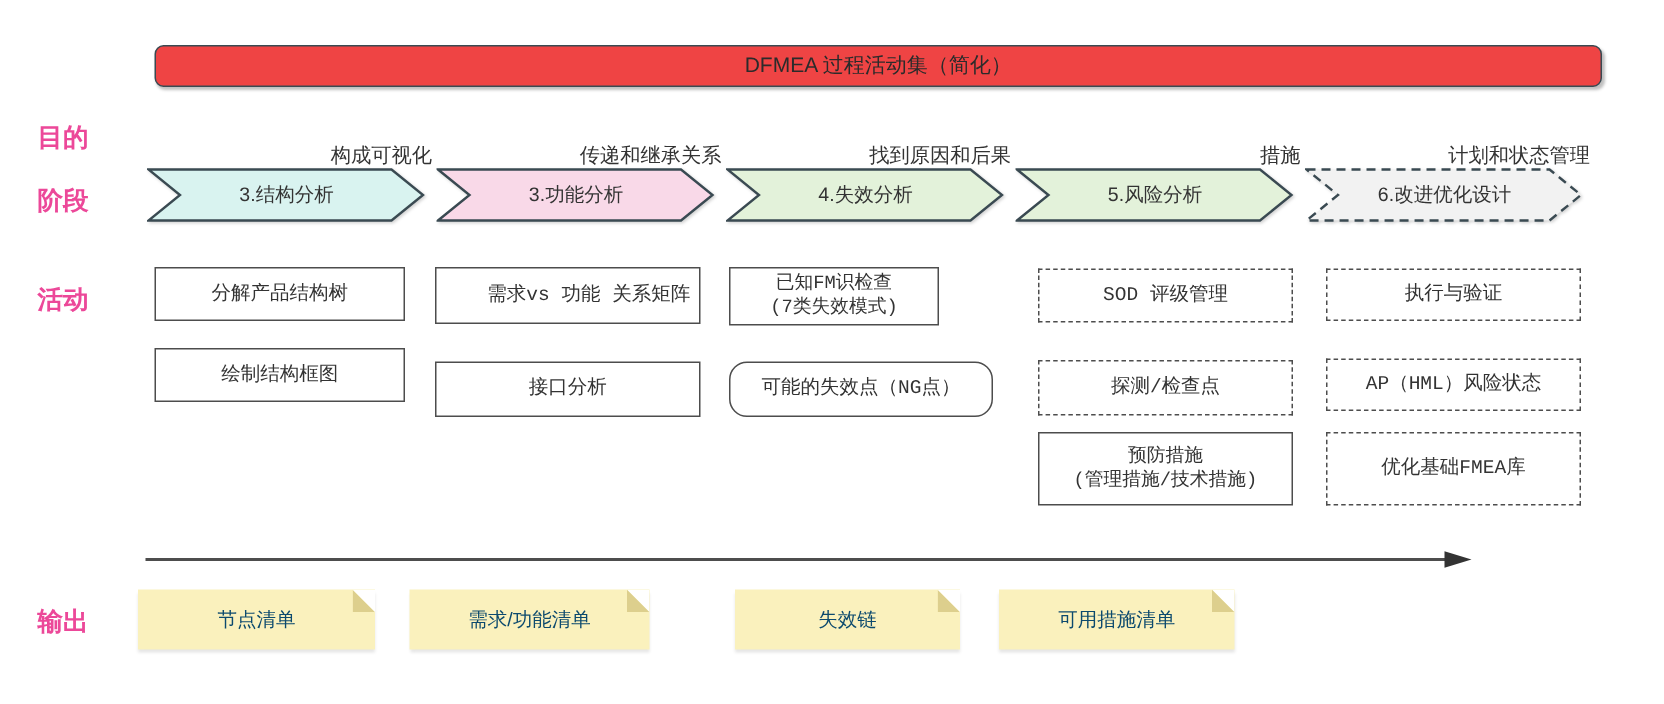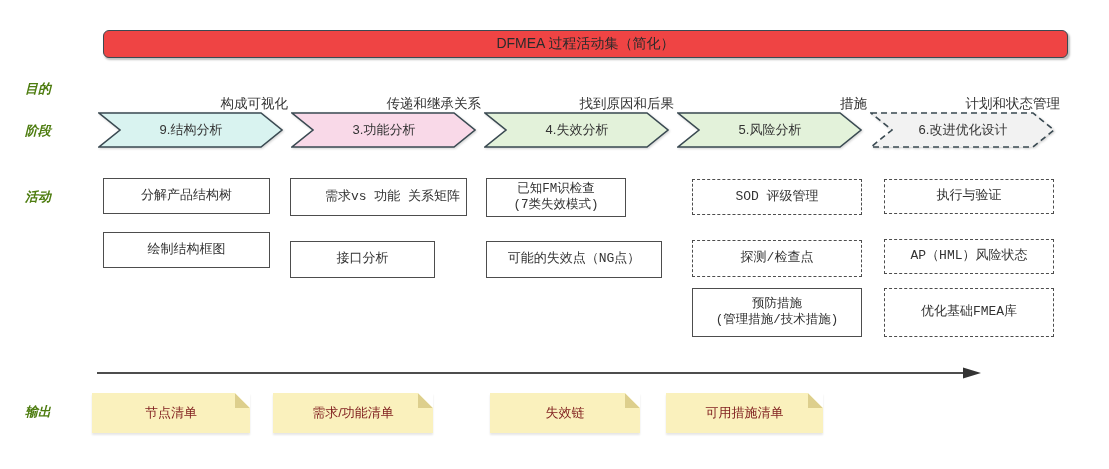--- a/index.html
+++ b/index.html
@@ -9,21 +9,21 @@
   }
   
   .banner{
     position:absolute;left:103px;top:30px;width:963px;height:26px;
     background:#ef4444;border:1.6px solid #3a4a52;border-radius:6px;
     display:flex;align-items:center;justify-content:center;
     font-size:14px;color:#2b2b2b;
     box-shadow:1.5px 2px 2px rgba(0,0,0,0.25);
   }
   
-  .rowlabel{position:absolute;left:25px;font-weight:bold;font-size:13px;color:#4d7c0f;font-style:italic;}
+  .rowlabel{position:absolute;left:25px;font-weight:bold;font-size:17px;color:#ec4899;}
   #rl-purpose{top:80px}
   #rl-phase{top:122px}
   #rl-activity{top:188px}
   #rl-output{top:403px}
   
   .purpose{position:absolute;top:80px;width:193px;text-align:right;font-size:13.5px;color:#333;margin-top:15px;}
   #p1{left:95px}#p2{left:288px}#p3{left:481px}#p4{left:674px}#p5{left:867px}
   
   .chev{position:absolute;top:112px;width:186px;height:36px;}
   #chev1{left:98px}#chev2{left:291px}#chev3{left:484px}#chev4{left:677px}#chev5{left:870px}
@@ -35,36 +35,36 @@
   
   .box{
     position:absolute;background:#fff;border:1.5px solid #4d4d4d;
     display:flex;flex-direction:column;align-items:center;justify-content:center;
     text-align:center;font-size:13px;color:#333;line-height:1.25;box-sizing:border-box;font-family:Liberation Mono, monospace;
   }
   .box.dashed{border-style:dashed;}
   #b-s1{left:103px;top:178px;width:167px;height:36px;}
   #b-s2{left:103px;top:232px;width:167px;height:36px;}
   #b-f1{left:290px;top:178px;width:177px;height:38px;padding-left:28px;}
-  #b-f2{left:290px;top:241px;width:145px;height:37px;}
+  #b-f2{left:290px;top:241px;width:177px;height:37px;}
   #b-fa1{left:486px;top:178px;width:140px;height:39px;font-size:12.5px;}
-  #b-fa2{left:486px;top:241px;width:176px;height:37px;}
+  #b-fa2{left:486px;top:241px;width:176px;height:37px;border-radius:12px;}
   #b-r1{left:692px;top:179px;width:170px;height:36px;}
   #b-r2{left:692px;top:240px;width:170px;height:37px;}
   #b-r3{left:692px;top:288px;width:170px;height:49px;font-size:12.5px;}
   #b-i1{left:884px;top:179px;width:170px;height:35px;}
   #b-i2{left:884px;top:239px;width:170px;height:35px;}
   #b-i3{left:884px;top:288px;width:170px;height:49px;}
   
   .arrow{position:absolute;left:95px;top:366px;}
   
   .note{
     position:absolute;top:393px;height:40px;background:#faf1bd;
     display:flex;align-items:center;justify-content:center;
-    font-size:13px;color:#7f1d1d;box-shadow:0 2px 2px rgba(0,0,0,0.10);
+    font-size:13px;color:#0c4a6e;box-shadow:0 2px 2px rgba(0,0,0,0.10);
   }
   #note1{left:92px;width:158px}
   #note2{left:273px;width:160px}
   #note3{left:490px;width:150px}
   #note4{left:666px;width:157px}
   .note .cut{position:absolute;top:0;right:0;width:15px;height:15px;background:#ffffff;
     clip-path:polygon(0 0,100% 0,100% 100%);}
   .note .flap{position:absolute;top:0;right:0;width:15px;height:15px;background:#ddcf8d;
     clip-path:polygon(0 0,100% 100%,0 100%);}
 </style>
@@ -85,21 +85,21 @@
   <div class="purpose" id="p1">构成可视化</div>
   <div class="purpose" id="p2">传递和继承关系</div>
   <div class="purpose" id="p3">找到原因和后果</div>
   <div class="purpose" id="p4">措施</div>
   <div class="purpose" id="p5">计划和状态管理</div>
 
   <div class="chev" id="chev1">
     <svg width="186" height="36" viewBox="0 0 186 36">
       <polygon points="1,1 163,1 184,18 163,35 1,35 22,18" fill="#d9f3f0"></polygon>
     </svg>
-    <div class="lbl">9.结构分析</div>
+    <div class="lbl">3.结构分析</div>
   </div>
   <div class="chev" id="chev2">
     <svg width="186" height="36" viewBox="0 0 186 36">
       <polygon points="1,1 163,1 184,18 163,35 1,35 22,18" fill="#f9d9e8"></polygon>
     </svg>
     <div class="lbl">3.功能分析</div>
   </div>
   <div class="chev" id="chev3">
     <svg width="186" height="36" viewBox="0 0 186 36">
       <polygon points="1,1 163,1 184,18 163,35 1,35 22,18" fill="#e3f2da"></polygon>

